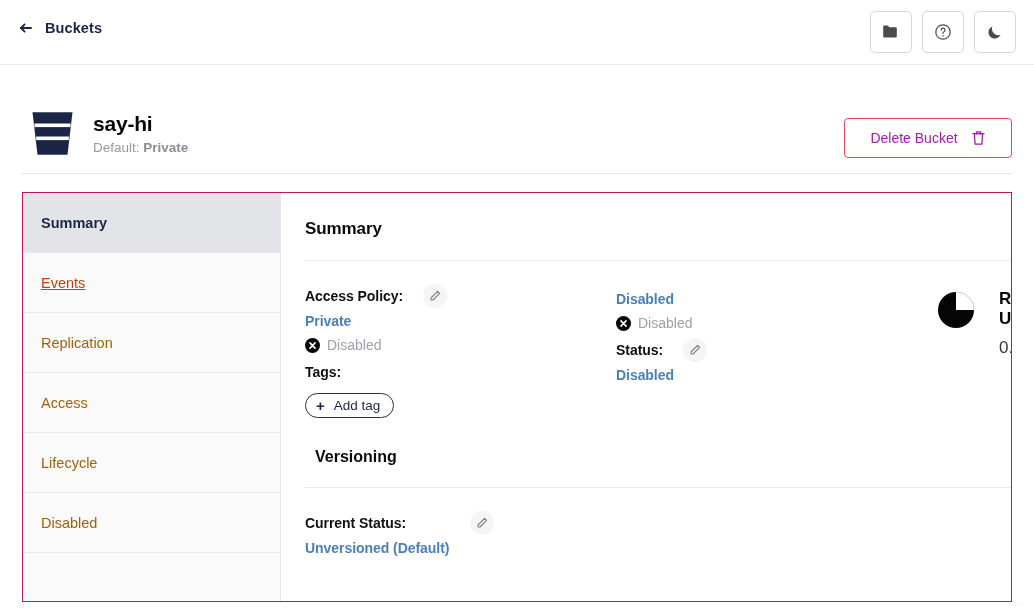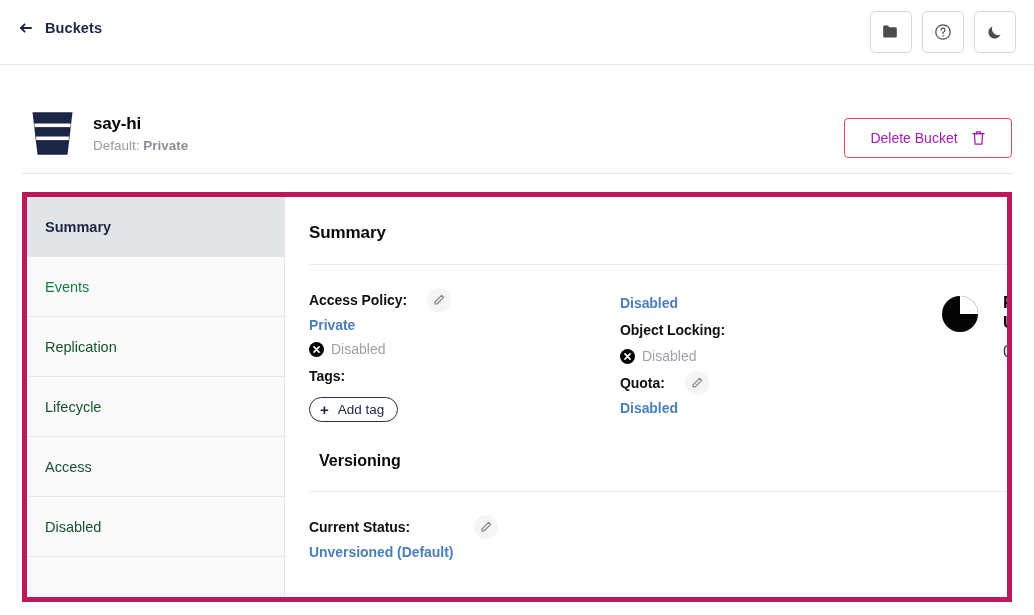--- a/index.html
+++ b/index.html
@@ -49,21 +49,21 @@
     position: absolute; left: 0; top: 66px;
     width: 1034px; height: 107px;
     background: #fff;
   }
   .bucket-id {
     position: absolute; left: 30px; top: 44px;
     display: flex; align-items: center; gap: 18px;
   }
   .bucket-icon { width: 45px; height: 47px; display: block; }
   .bucket-name {
-    font-size: 17px; font-weight: bold; color: #07070a;
+    font-size: 21px; font-weight: bold; color: #07070a;
     line-height: 1.15; letter-spacing: -.2px;
   }
   .bucket-access {
     font-size: 13.5px; color: #9a9aa4; margin-top: 4px;
   }
   .bucket-access b { color: #8d8d98; font-weight: bold; }
 
   .header-actions {
     position: absolute; right: 22px; top: 52px;
     display: flex; gap: 10px;
@@ -81,43 +81,43 @@
 
   .header-divider {
     position: absolute; left: 22px; top: 173px;
     width: 990px; height: 1px; background: #e6e6e8;
   }
 
   
   .panel {
     position: absolute; left: 22px; top: 192px;
     width: 990px; height: 410px;
-    border: 5px solid #be185d;
+    border: 1px solid #be185d;
     background: #fff;
     display: flex;
     overflow: hidden;
   }
 
   
   .sidebar {
     width: 258px; flex: none;
     border-right: 1px solid #e6e6e8;
     background: #fafafb;
   }
   .side-item {
     height: 60px; display: flex; align-items: center;
     padding-left: 18px;
     border-bottom: 1px solid #e9e9eb;
-    font-size: 14.5px; color: #14532d;
+    font-size: 14.5px; color: #a16207;
     cursor: pointer;
   }
   .side-item.active {
     background: #e3e4e8; color: #1b2546; font-weight: bold;
   }
-  .side-item.strong { color: #15803d; }
+  .side-item.strong { color: #c2410c; text-decoration: underline; }
   .side-item.blank { cursor: default; border-bottom: none; }
 
   
   .content {
     flex: 1; position: relative;
     padding: 26px 24px 0 24px;
     background: #fff;
   }
   .section-title {
     font-size: 17px; font-weight: bold; color: #0a0a0d;
@@ -262,24 +262,24 @@
     <div class="side-item active">
       <span>Summary</span>
     </div>
     <div class="side-item strong">
       <span>Events</span>
     </div>
     <div class="side-item">
       <span>Replication</span>
     </div>
     <div class="side-item">
+      <span>Access</span>
+    </div>
+    <div class="side-item">
       <span>Lifecycle</span>
-    </div>
-    <div class="side-item">
-      <span>Access</span>
     </div>
     <div class="side-item">
       <span>Disabled</span>
     </div>
     <div class="side-item blank">
       <span></span>
     </div>
   </nav>
 
   <section class="content">
@@ -328,37 +328,34 @@
 
       </div>
 
       <div class="col">
 
         <div class="field">
           <a class="field-value-link">Disabled</a>
         </div>
 
         <div class="field">
-          <div class="field-label-row">
-            <span class="field-label">Object Locking:</span>
-          </div>
           <div class="field-value-muted">
             <span>
               <svg class="xcircle" viewBox="0 0 16 16">
                 <circle cx="8" cy="8" r="8" fill="#050505"></circle>
                 <path d="M5.3 5.3 10.7 10.7M10.7 5.3 5.3 10.7" stroke="#fff" stroke-width="1.8" stroke-linecap="round"></path>
               </svg>
             </span>
             <span>Disabled</span>
           </div>
         </div>
 
         <div class="field">
           <div class="field-label-row">
-            <span class="field-label">Quota:</span>
+            <span class="field-label">Status:</span>
             <button class="pencil-btn">
               <span>
                 <svg width="12" height="12" viewBox="0 0 12 12" fill="none" stroke="currentColor" stroke-width="1.1" stroke-linecap="round" stroke-linejoin="round">
                   <path d="M8.6 1.4 10.6 3.4 4 10H2V8z"></path>
                 </svg>
               </span>
             </button>
           </div>
           <a class="field-value-link">Disabled</a>
         </div>

